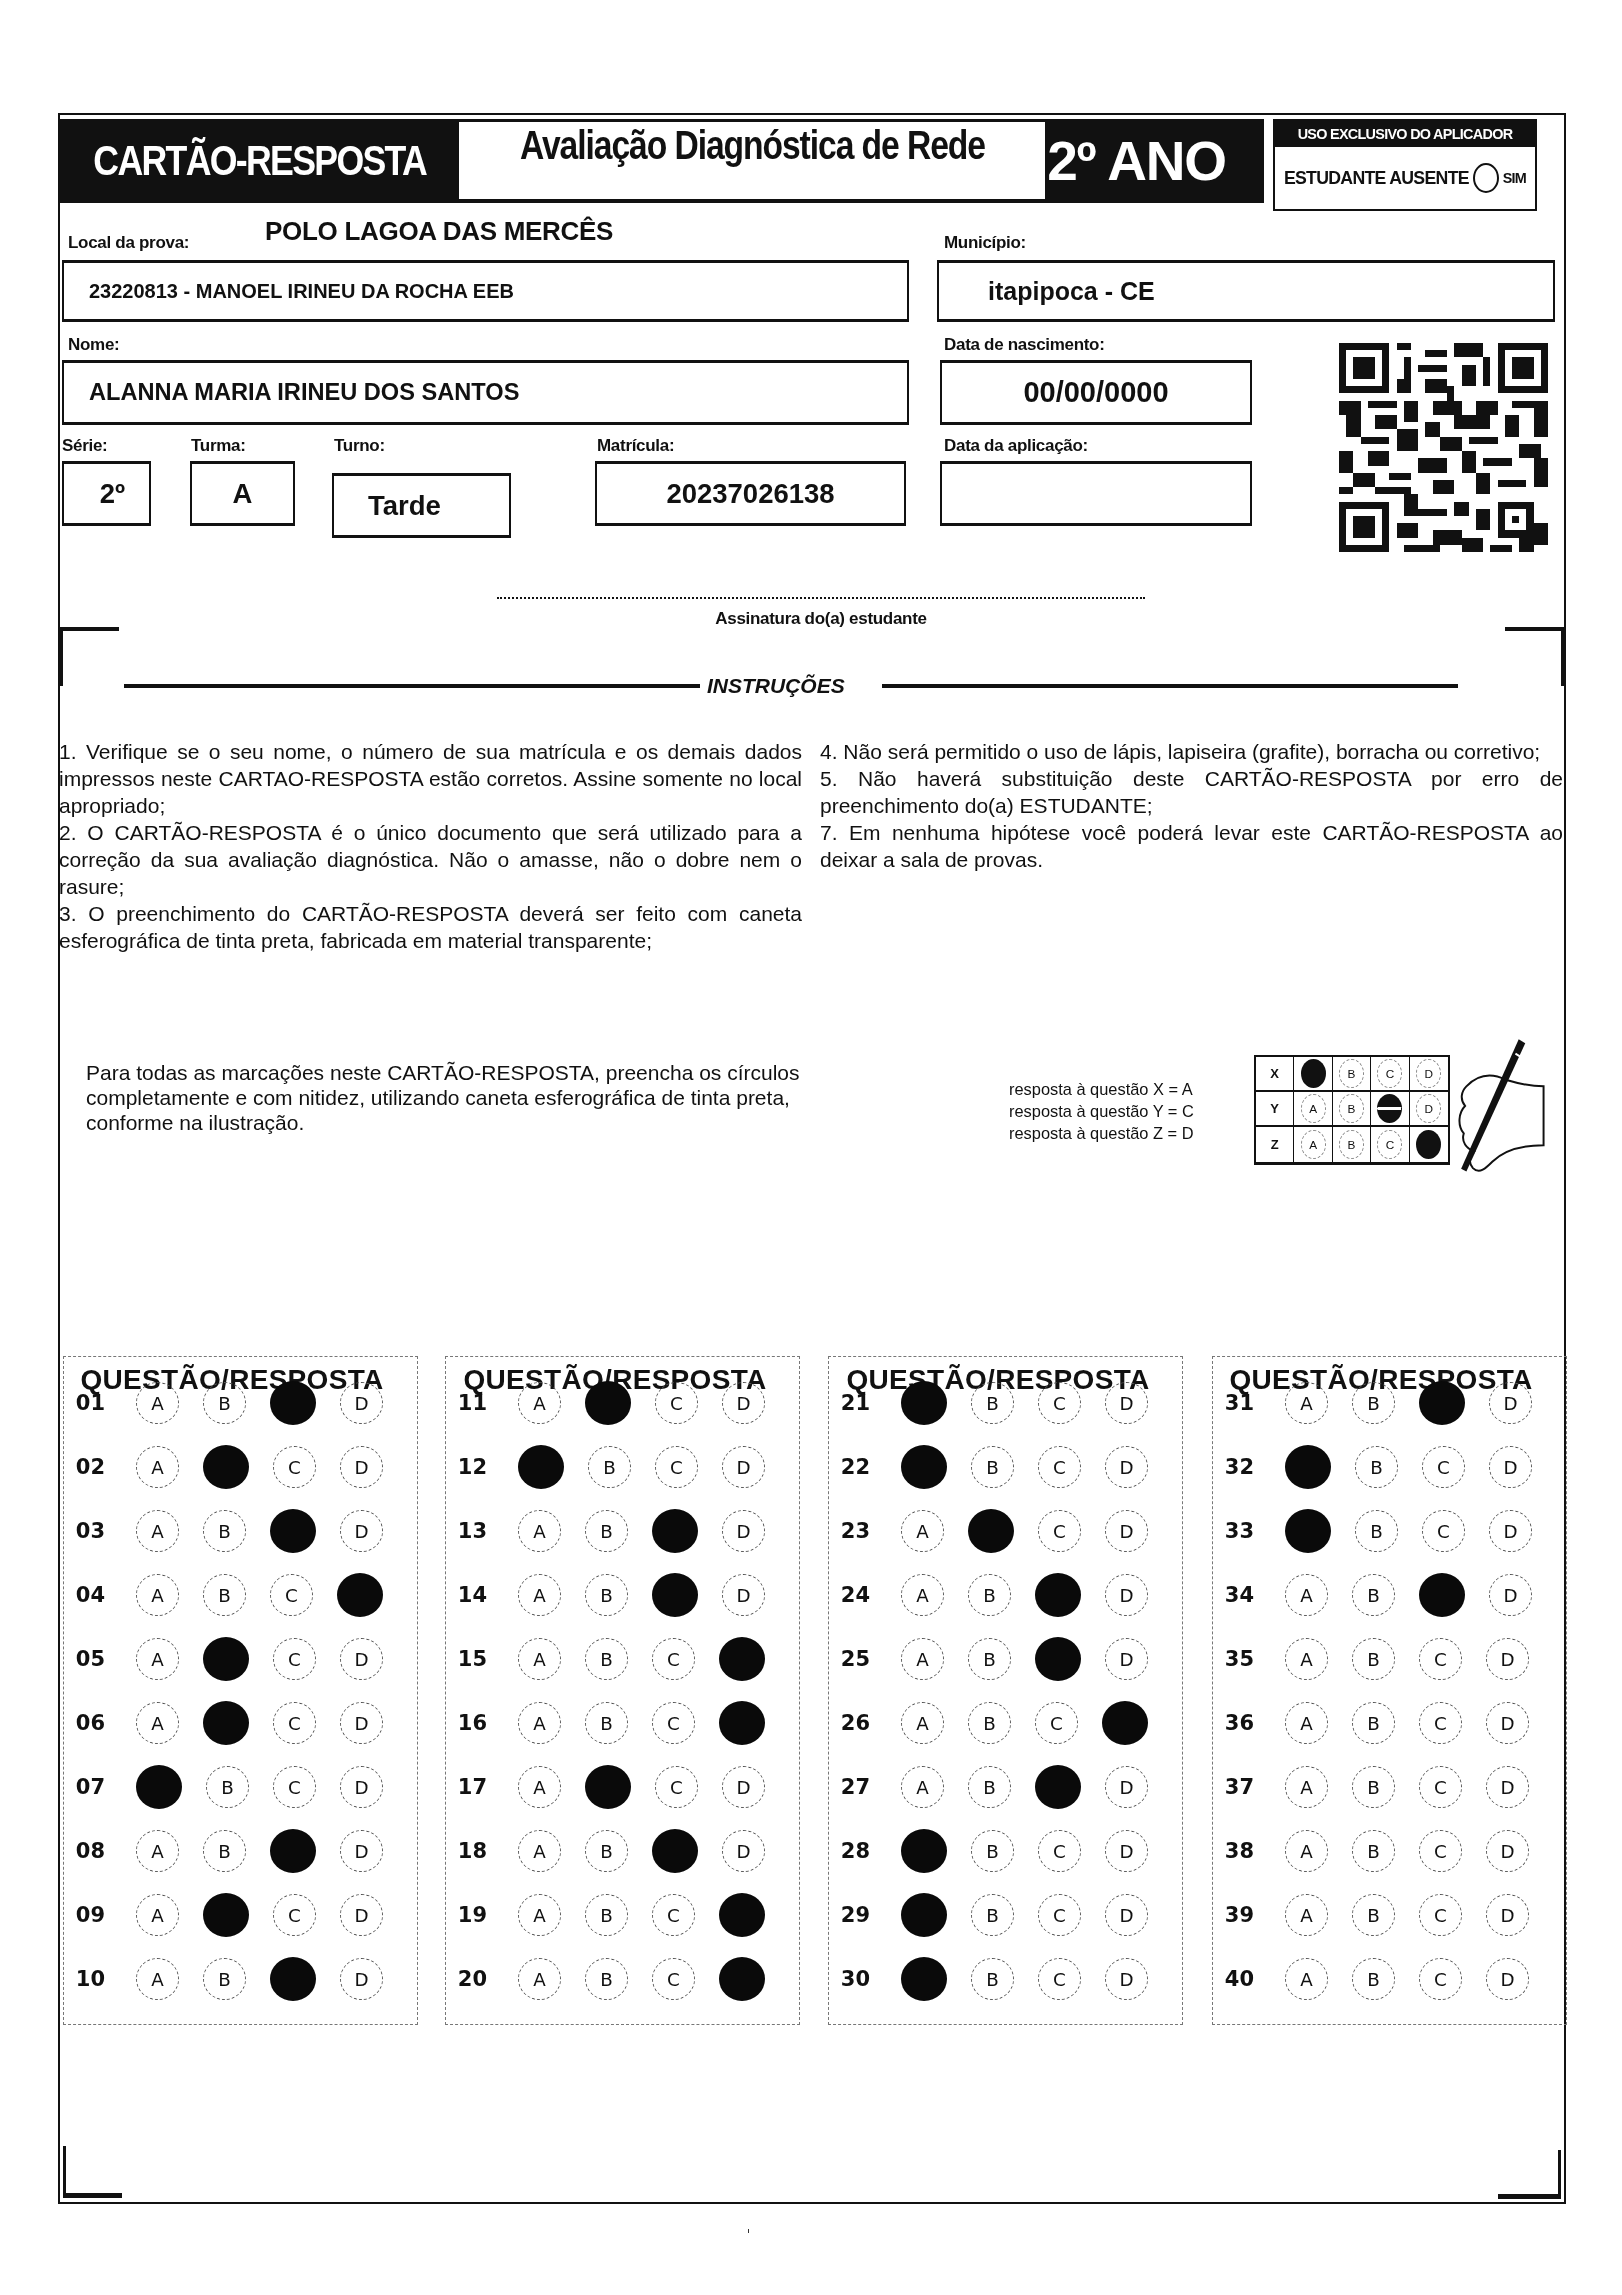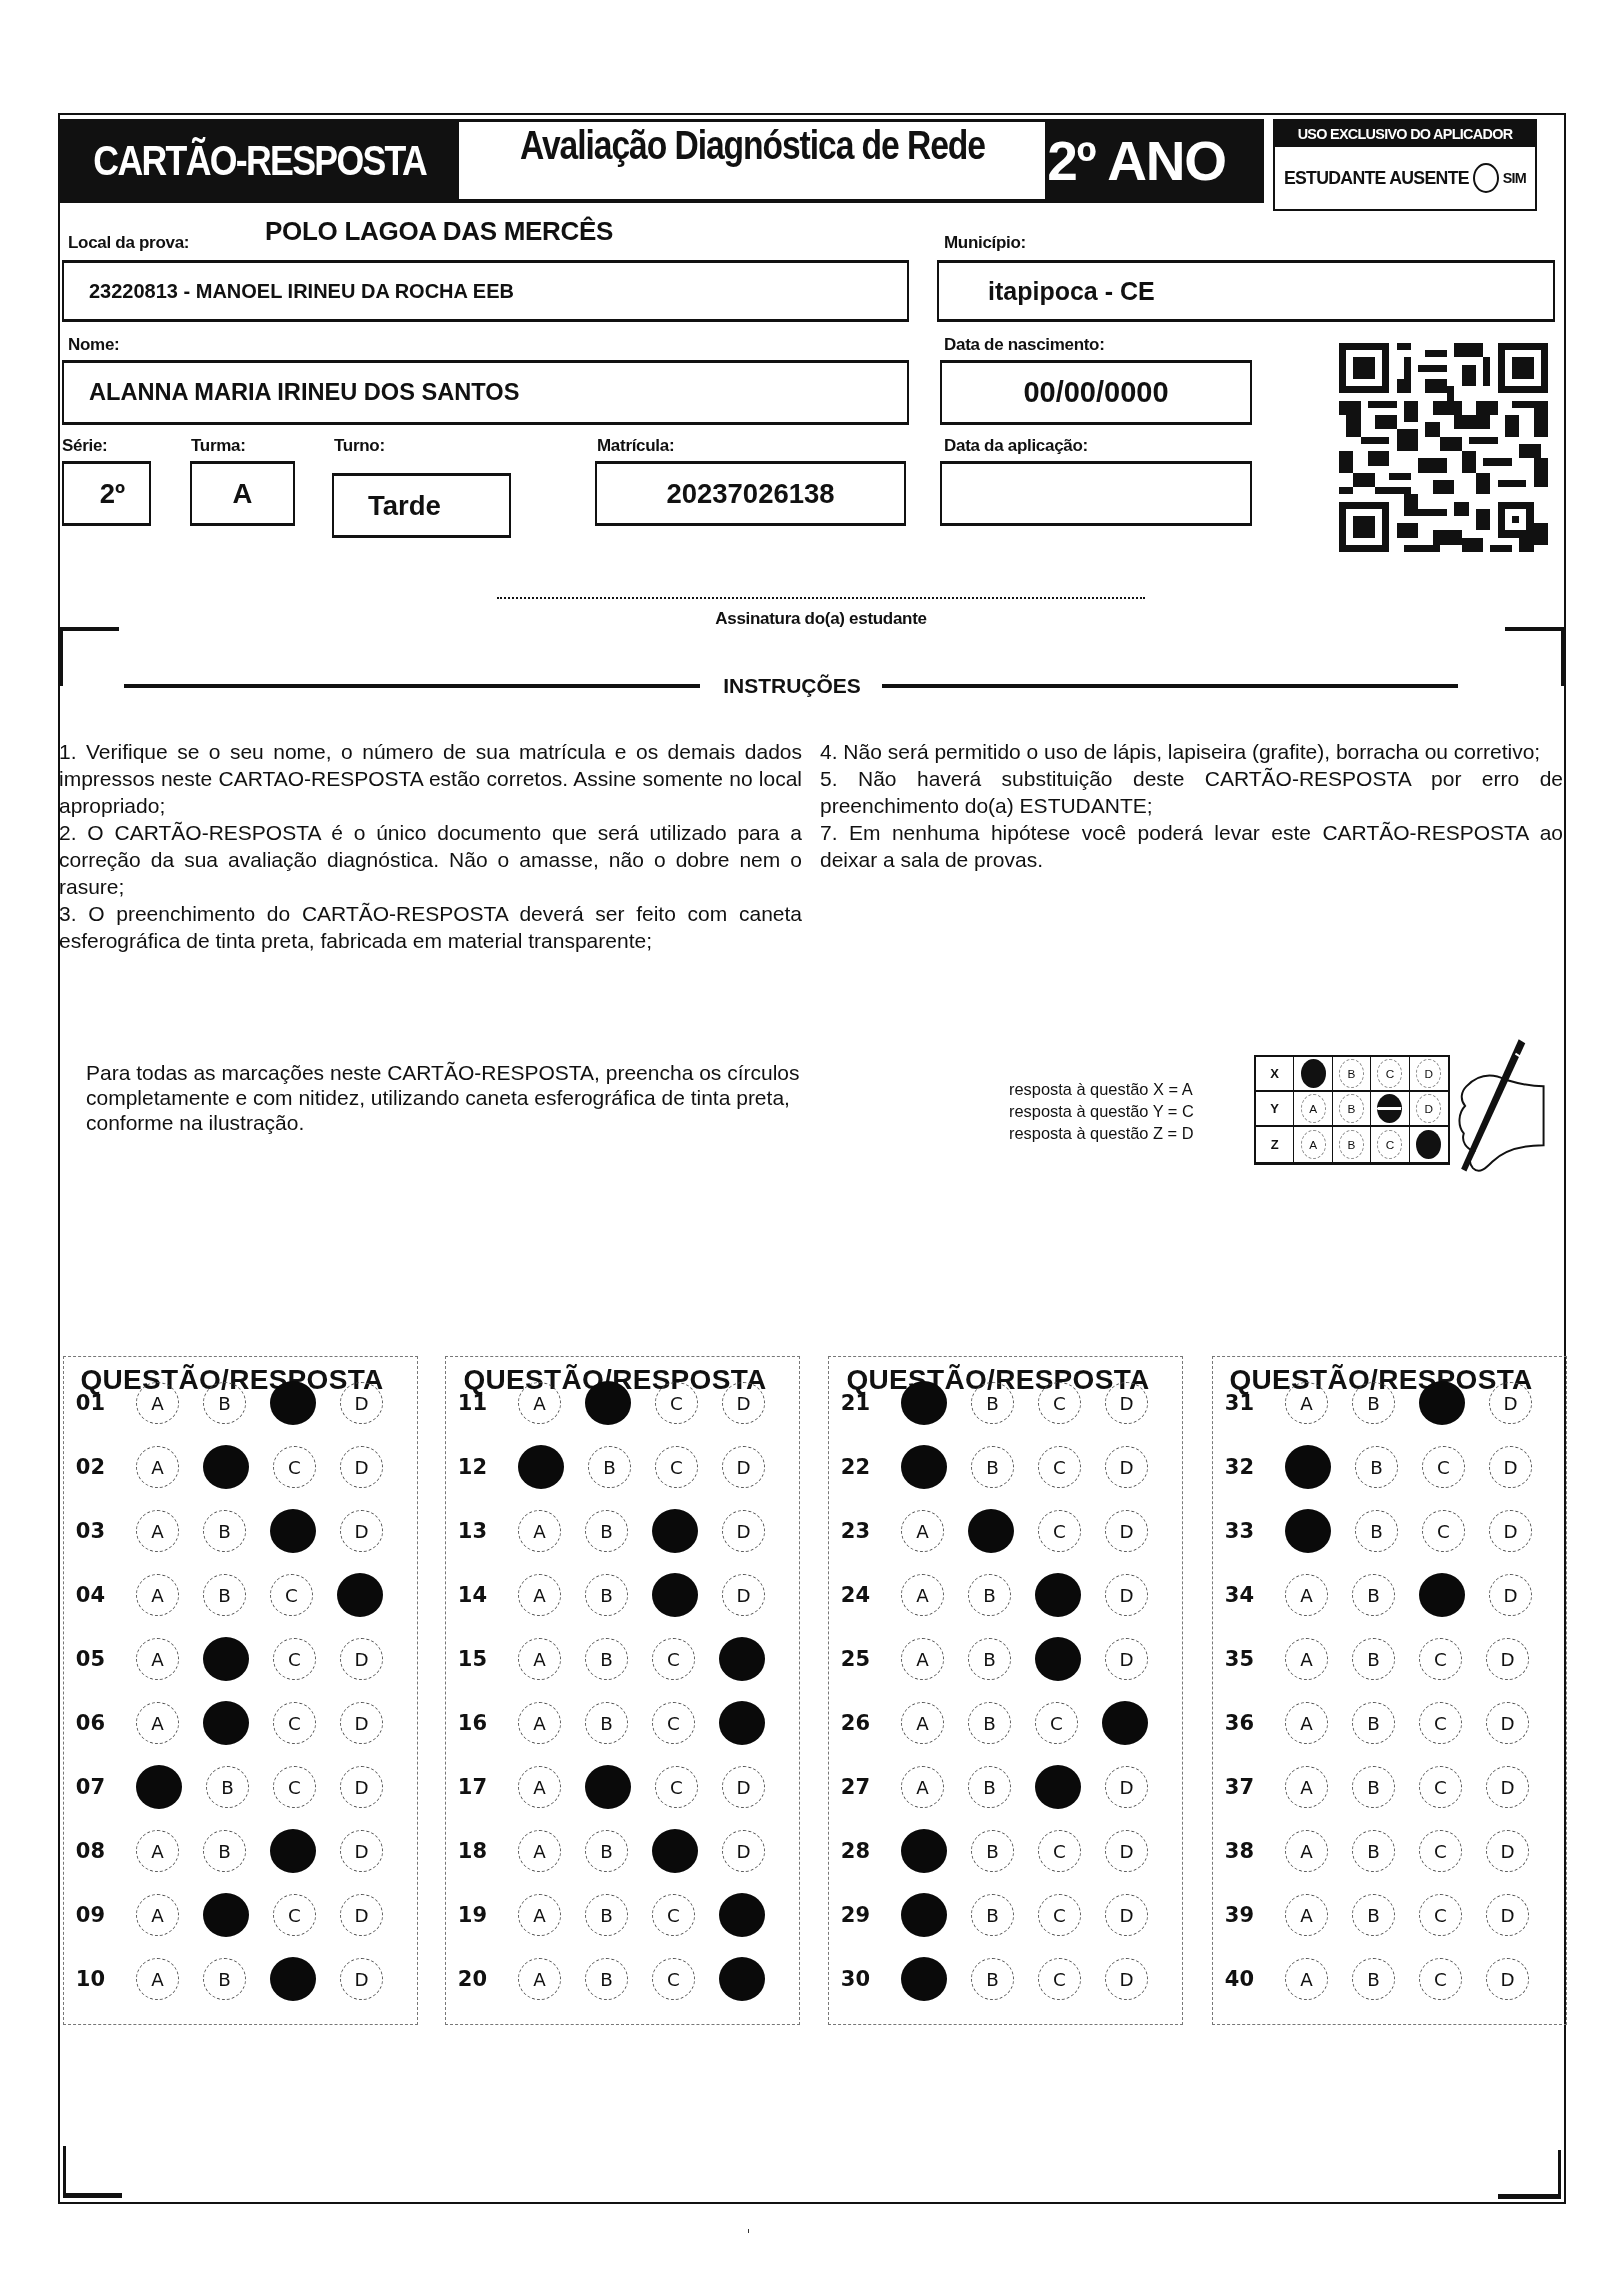--- a/index.html
+++ b/index.html
@@ -31,21 +31,21 @@
 
   
   .sig-line { position: absolute; left: 497px; top: 597px; width: 648px; border-top: 2.6px dotted #111; }
   .sig-label { position: absolute; left: 497px; top: 609px; width: 648px; text-align: center; font-weight: bold; font-size: 17px; letter-spacing: -0.3px; }
 
   
   .corner { position: absolute; border-color: #111; border-style: solid; }
 
   
   .instr-line { position: absolute; top: 684px; height: 3.9px; background: #111; }
-  .instr-title { position: absolute; left: 707px; top: 674px; width: 170px; text-align: center; font-weight: bold; font-size: 21px; }
+  .instr-title { position: absolute; left: 707px; top: 674px; width: 170px; font-weight: bold; font-size: 21px; font-style: italic; }
   .instr-col { position: absolute; top: 738px; width: 743px; font-size: 21px; line-height: 27px; text-align: justify; }
   .instr-col p { margin: 0; }
 
   .fill-text { position: absolute; left: 86px; top: 1060px; width: 785px; font-size: 21px; line-height: 25px; }
   .example-labels { position: absolute; left: 1009px; top: 1078px; font-size: 16.4px; line-height: 22px; }
 
   .example-grid { position: absolute; left: 1254px; top: 1055px; width: 196px; border: 2px solid #111; border-bottom-width: 3.9px; }
   .example-grid .erow { display: flex; height: 35px; border-bottom: 2.6px solid #111; }
   .example-grid .erow:last-child { border-bottom: none; }
   .example-grid .ecell { width: 39px; border-right: 1.3px solid #111; display: flex; align-items: center; justify-content: center; font-size: 13px; font-weight: bold; }

